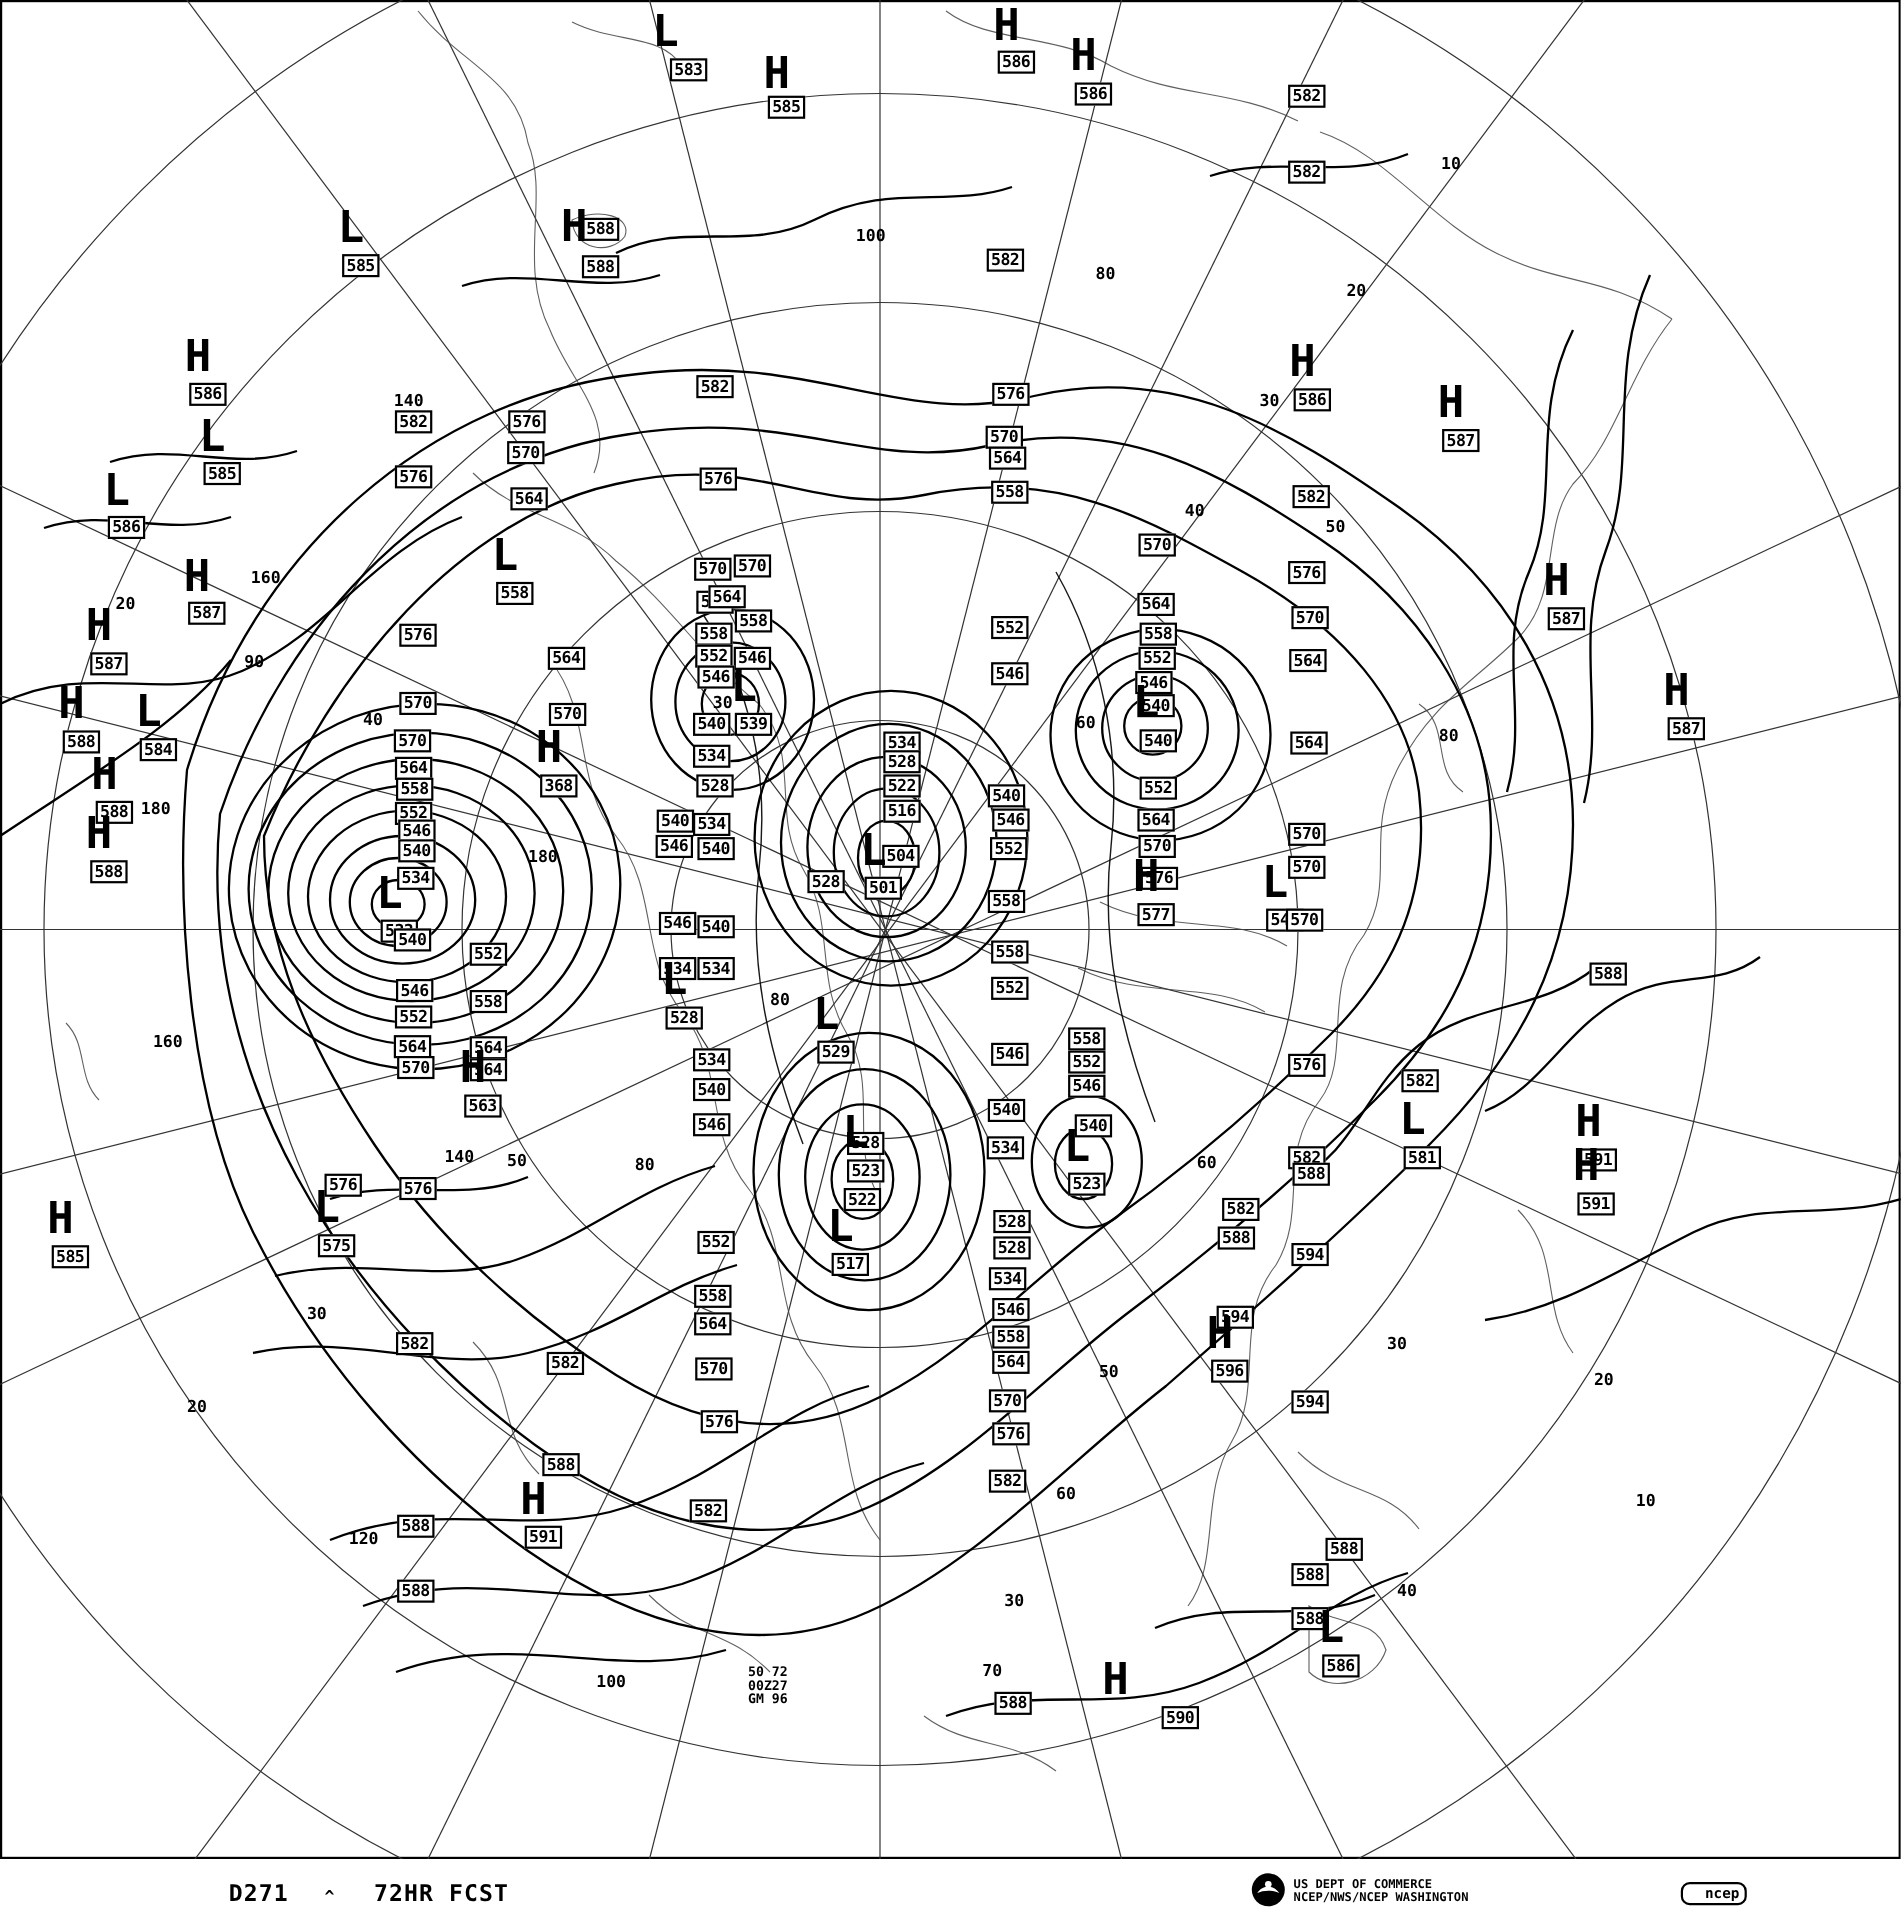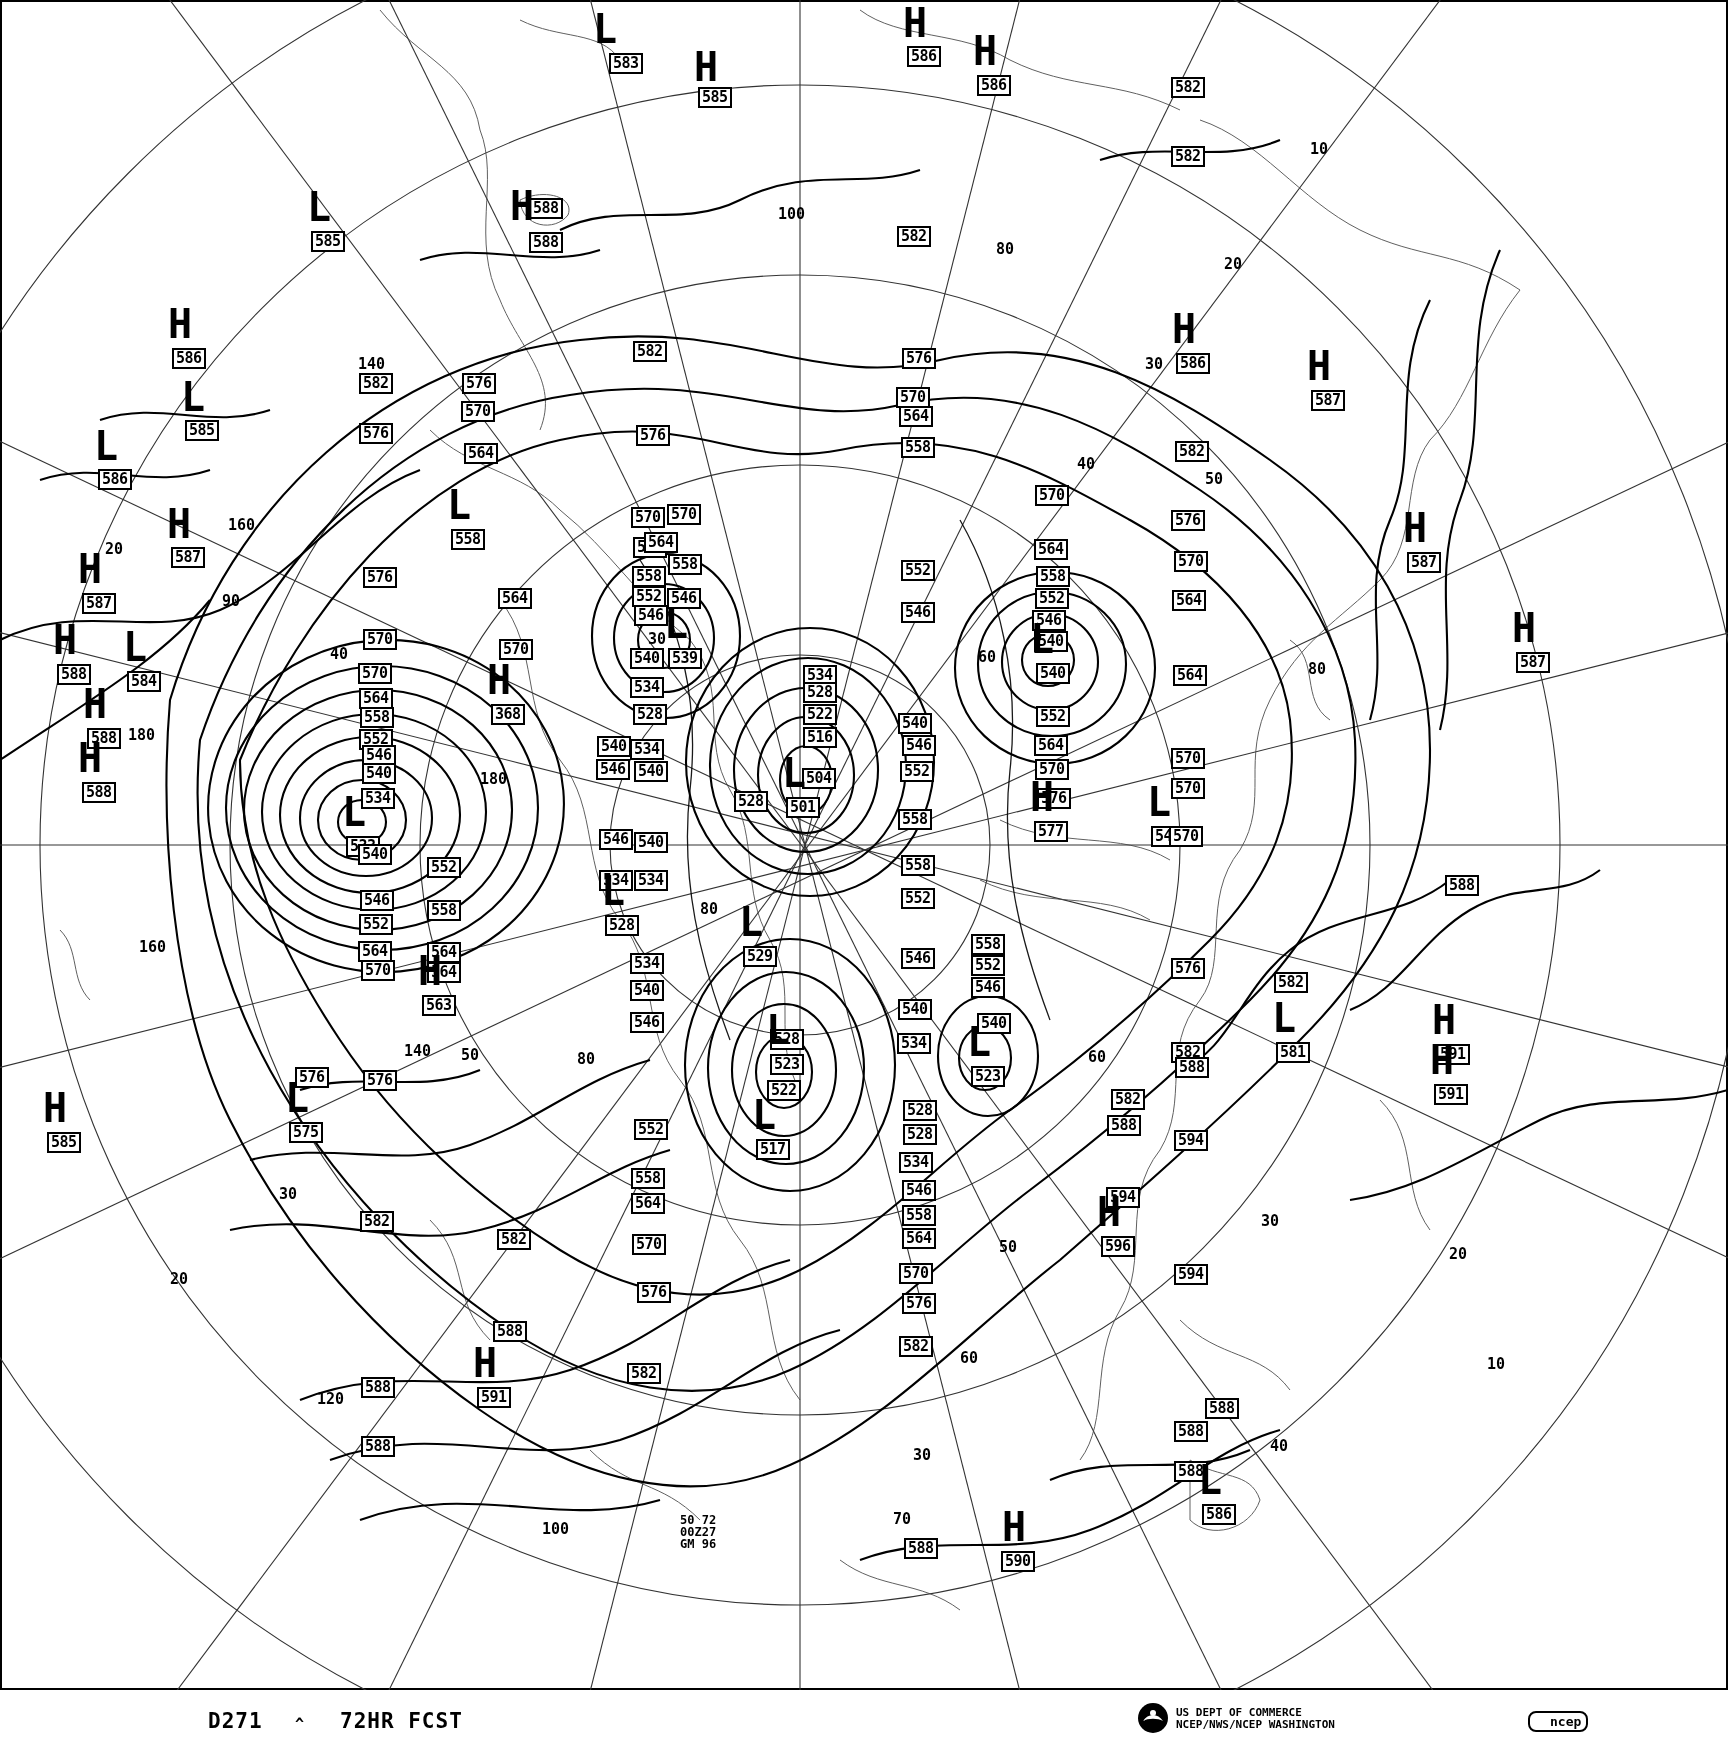--- a/index.html
+++ b/index.html
@@ -335,21 +335,21 @@
       <div class="lbl" style="left: 971px; top: 1066px;">523</div>
       <div class="lbl" style="left: 756px; top: 1139px;">517</div>
       <div class="lbl" style="left: 289px; top: 1122px;">575</div>
       <div class="lbl" style="left: 47px; top: 1132px;">585</div>
       <div class="lbl" style="left: 1436px; top: 1044px;">591</div>
       <div class="lbl" style="left: 1434px; top: 1084px;">591</div>
       <div class="lbl" style="left: 1276px; top: 1042px;">581</div>
       <div class="lbl" style="left: 477px; top: 1387px;">591</div>
       <div class="lbl" style="left: 1101px; top: 1236px;">596</div>
       <div class="lbl" style="left: 1202px; top: 1504px;">586</div>
-      <div class="lbl" style="left: 1001px; top: 1551px;">590</div>
+      <div class="lbl" style="left: 1056px; top: 1551px;">590</div>
       <div class="mark" style="left: 593px; top: 14px;">
         <span class="glyph">L</span>
       </div>
       <div class="mark" style="left: 694px; top: 52px;">
         <span class="glyph">H</span>
       </div>
       <div class="mark" style="left: 903px; top: 8px;">
         <span class="glyph">H</span>
       </div>
       <div class="mark" style="left: 973px; top: 36px;">

